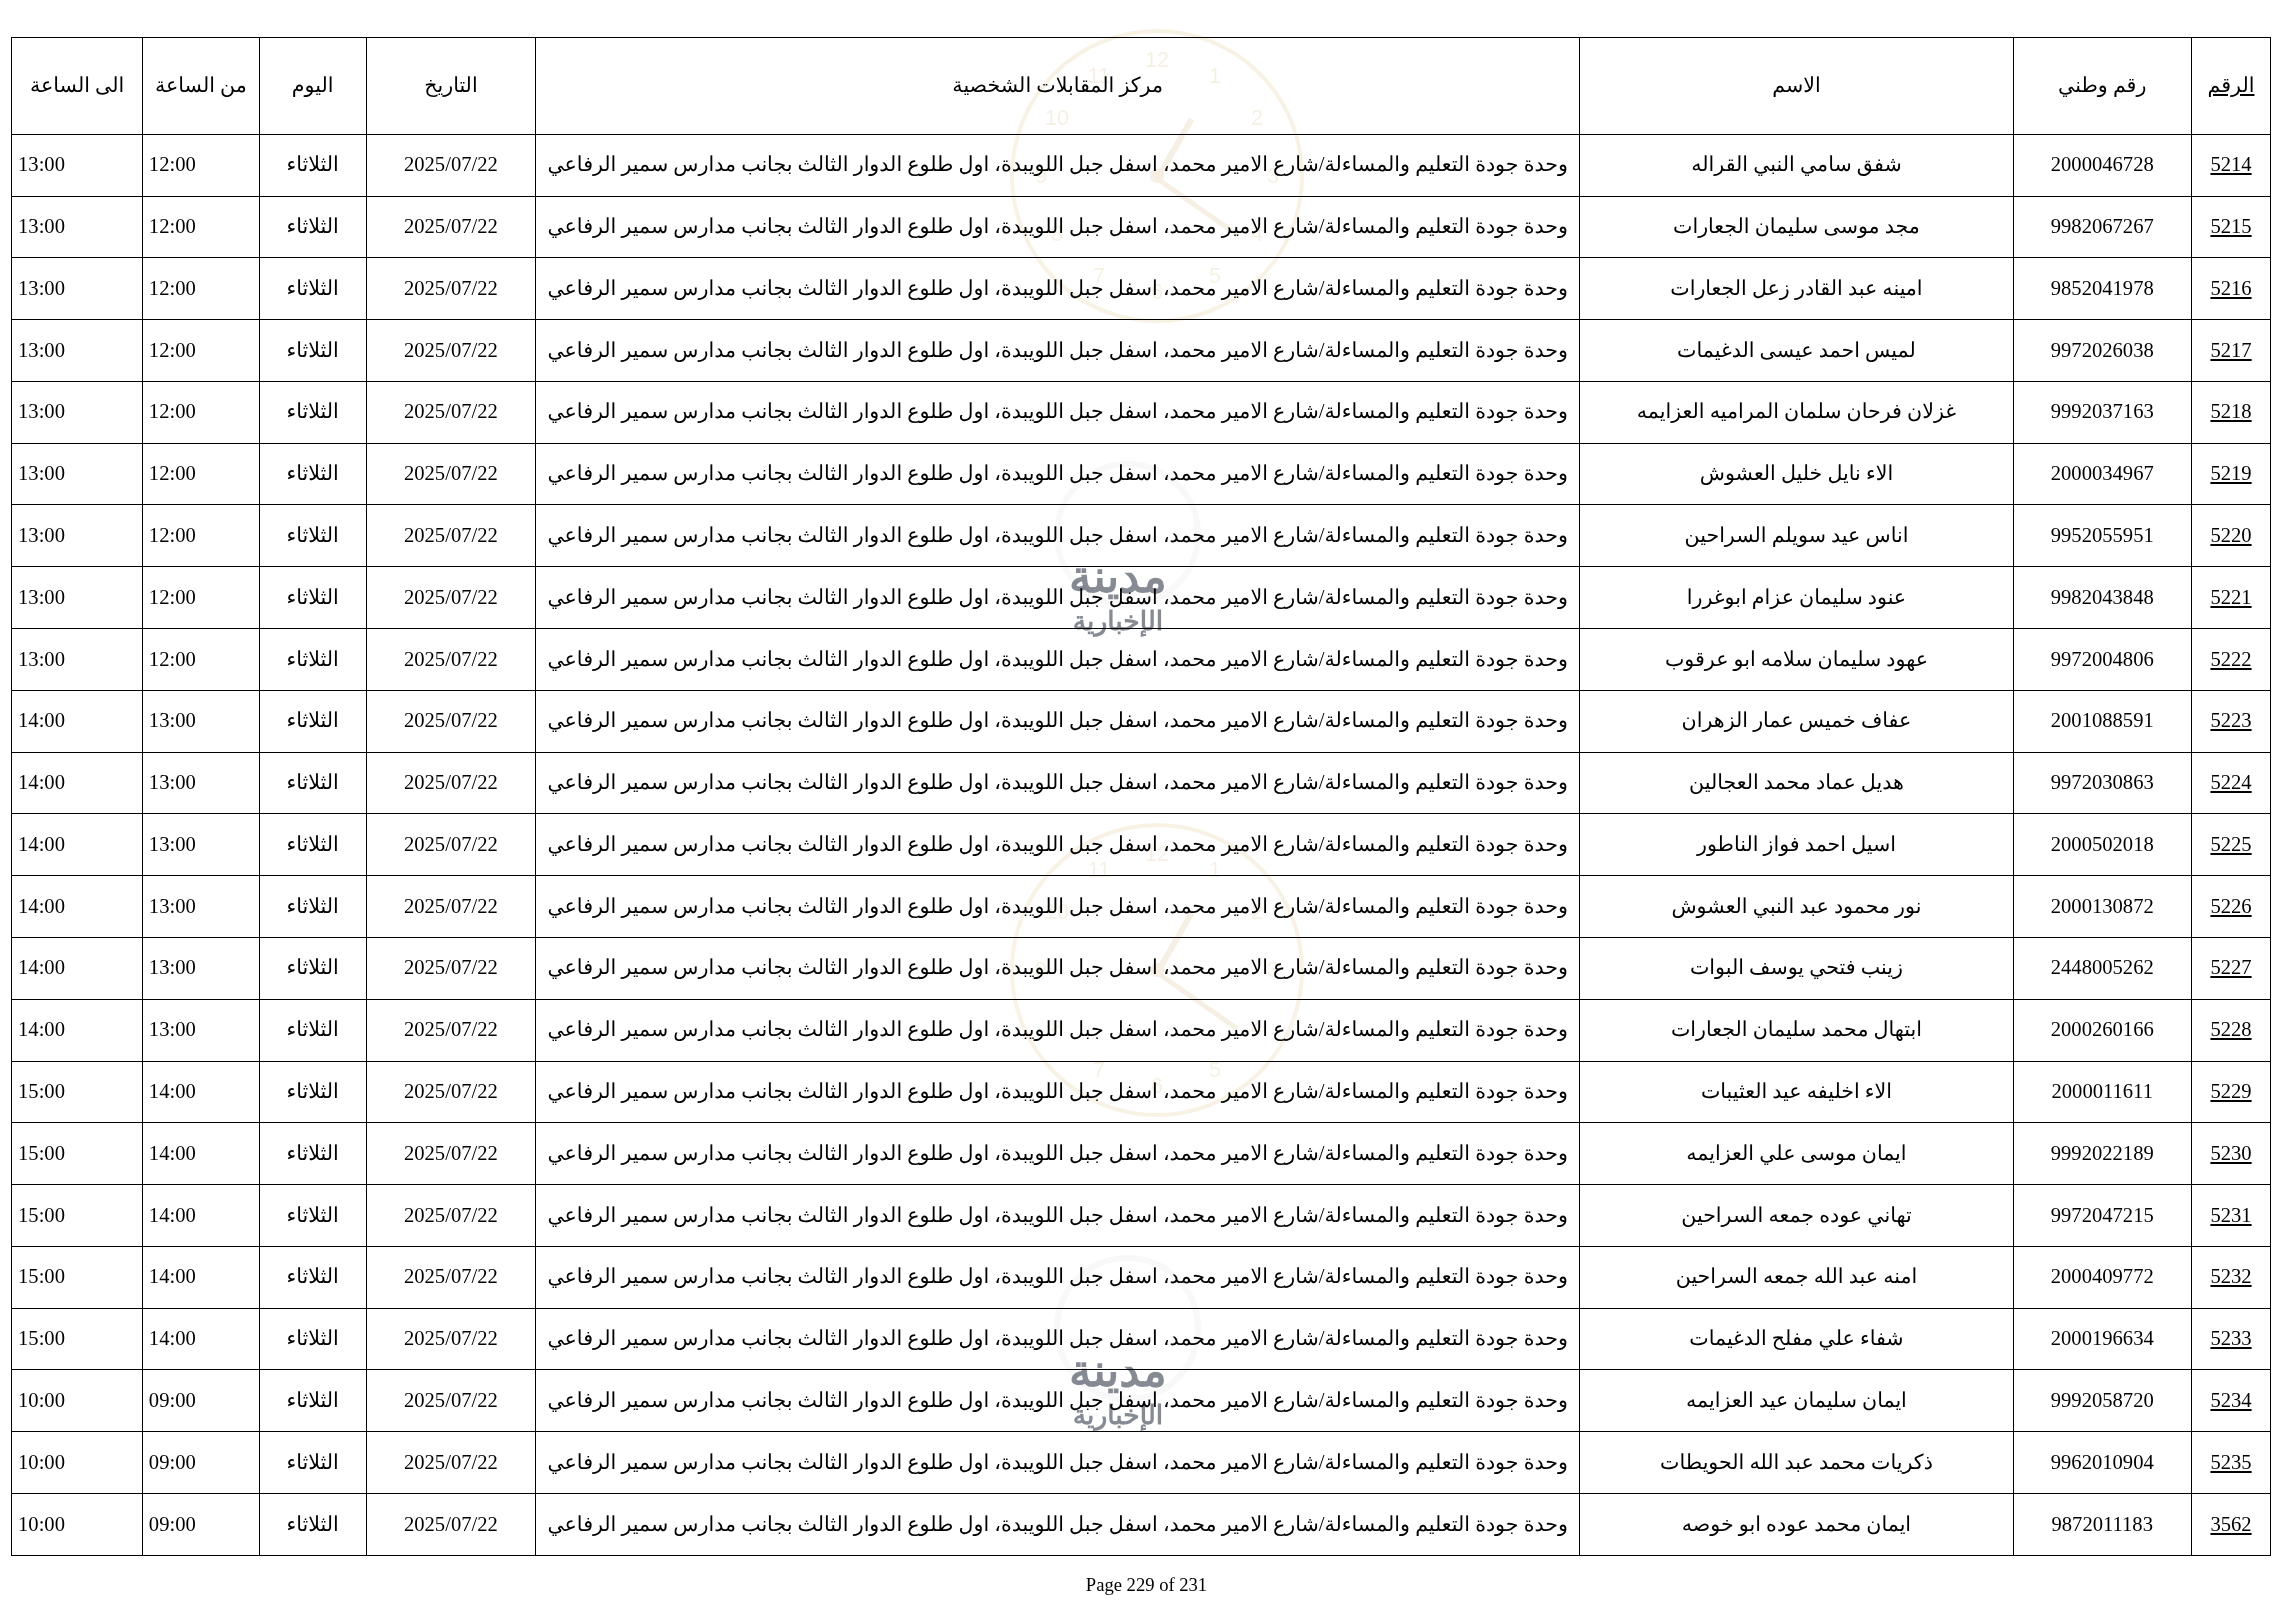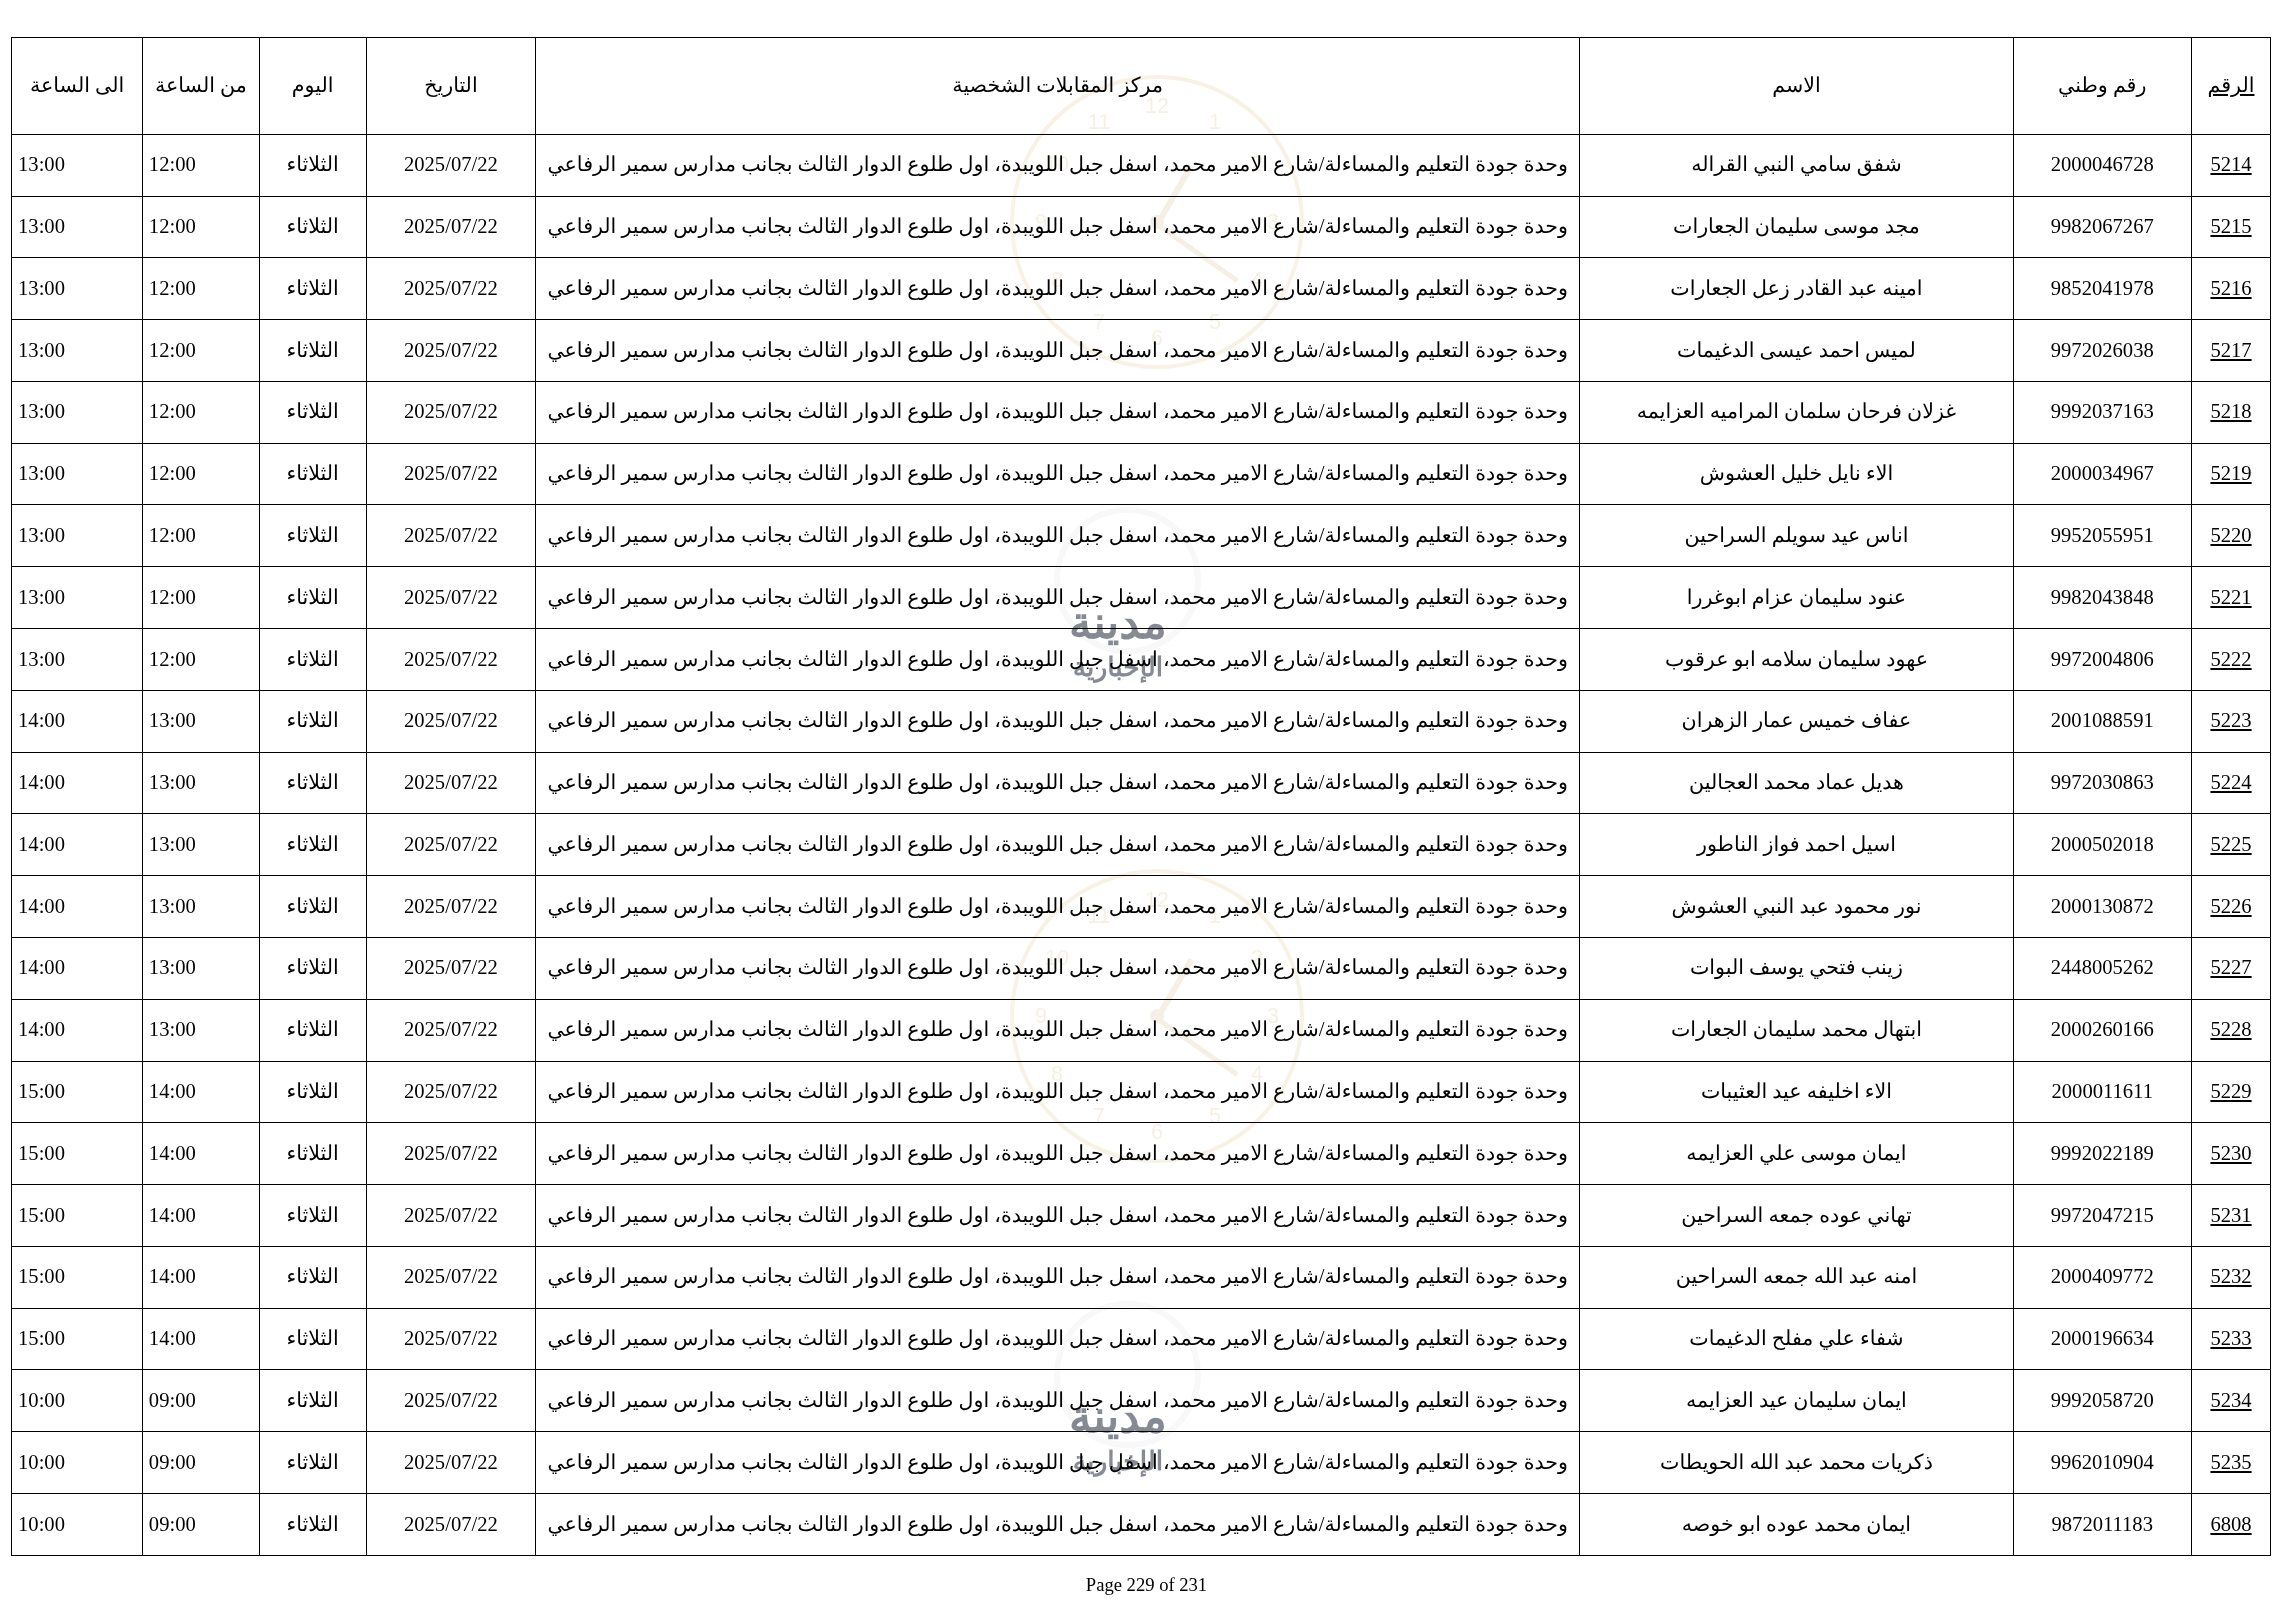--- a/index.html
+++ b/index.html
@@ -15,21 +15,20 @@
     position: relative;
     overflow: hidden;
   }
 
   
   .watermark-layer {
     position: absolute;
     inset: 0;
     pointer-events: none;
     z-index: 0;
-    margin-top: 46px;
   }
   .wm {
     position: absolute;
     opacity: 0.13;
     transform-origin: center;
   }
   .wm-clock {
     width: 294px;
     height: 294px;
     border-radius: 50%;
@@ -416,21 +415,21 @@
           <td class="c-serial">5235</td>
           <td class="c-national">9962010904</td>
           <td class="c-name">ذكريات محمد عبد الله الحويطات</td>
           <td class="c-center">وحدة جودة التعليم والمساءلة/شارع الامير محمد، اسفل جبل اللويبدة، اول طلوع الدوار الثالث بجانب مدارس سمير الرفاعي</td>
           <td class="c-date">2025/07/22</td>
           <td class="c-day">الثلاثاء</td>
           <td class="c-from">09:00</td>
           <td class="c-to">10:00</td>
         </tr>
         <tr>
-          <td class="c-serial">6808</td>
+          <td class="c-serial">3562</td>
           <td class="c-national">9872011183</td>
           <td class="c-name">ايمان محمد عوده ابو خوصه</td>
           <td class="c-center">وحدة جودة التعليم والمساءلة/شارع الامير محمد، اسفل جبل اللويبدة، اول طلوع الدوار الثالث بجانب مدارس سمير الرفاعي</td>
           <td class="c-date">2025/07/22</td>
           <td class="c-day">الثلاثاء</td>
           <td class="c-from">09:00</td>
           <td class="c-to">10:00</td>
         </tr>
       </tbody>
   </table>

